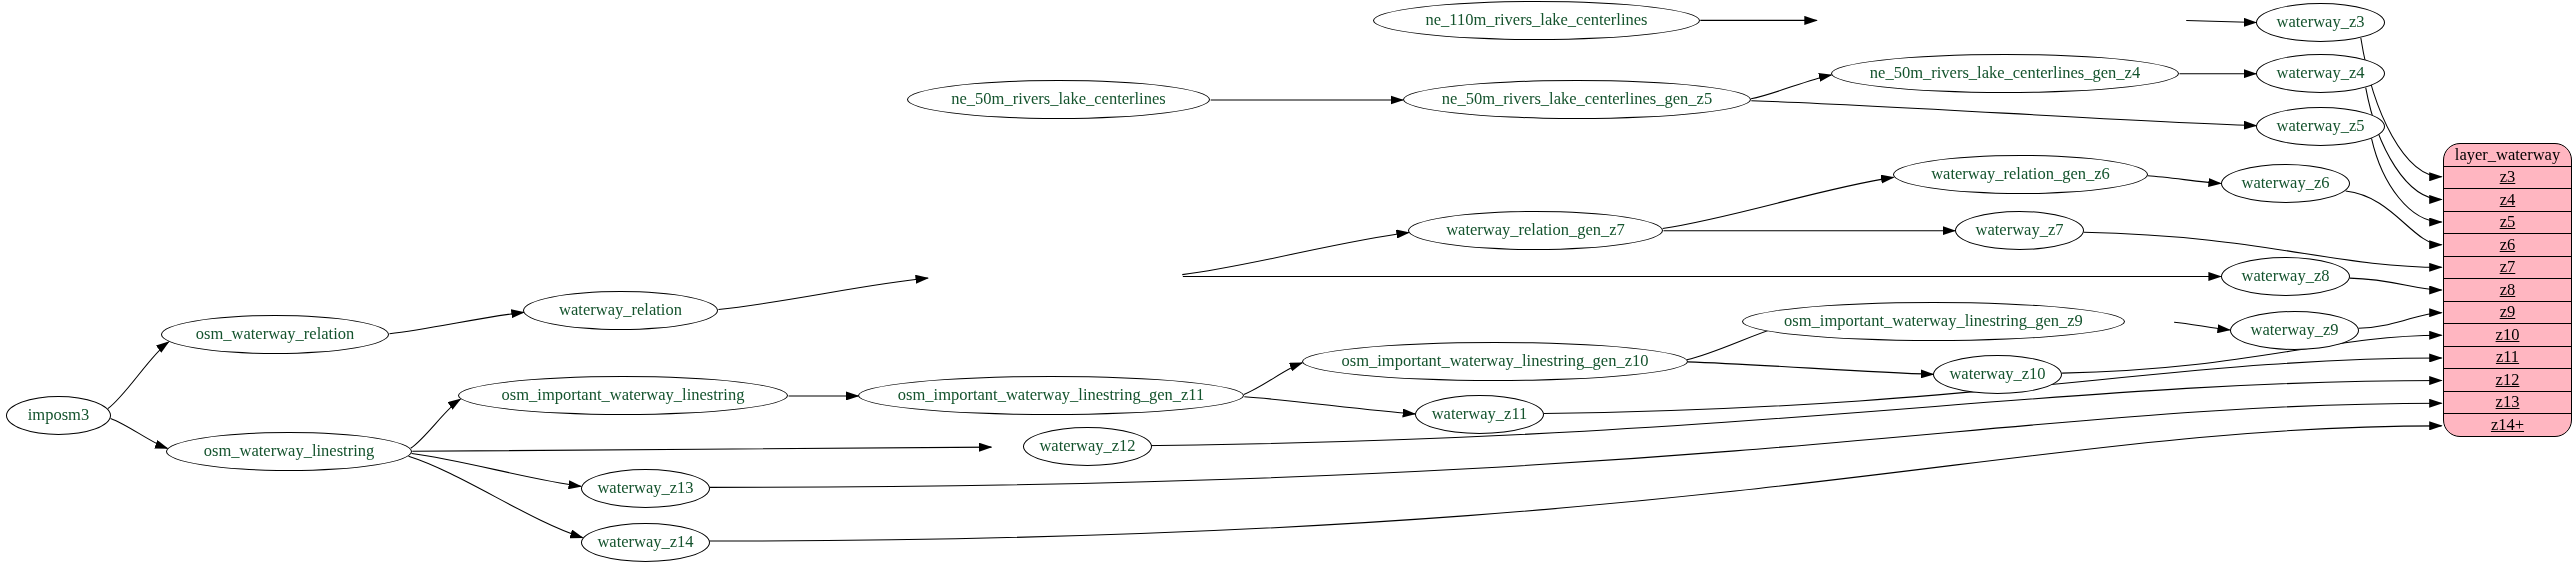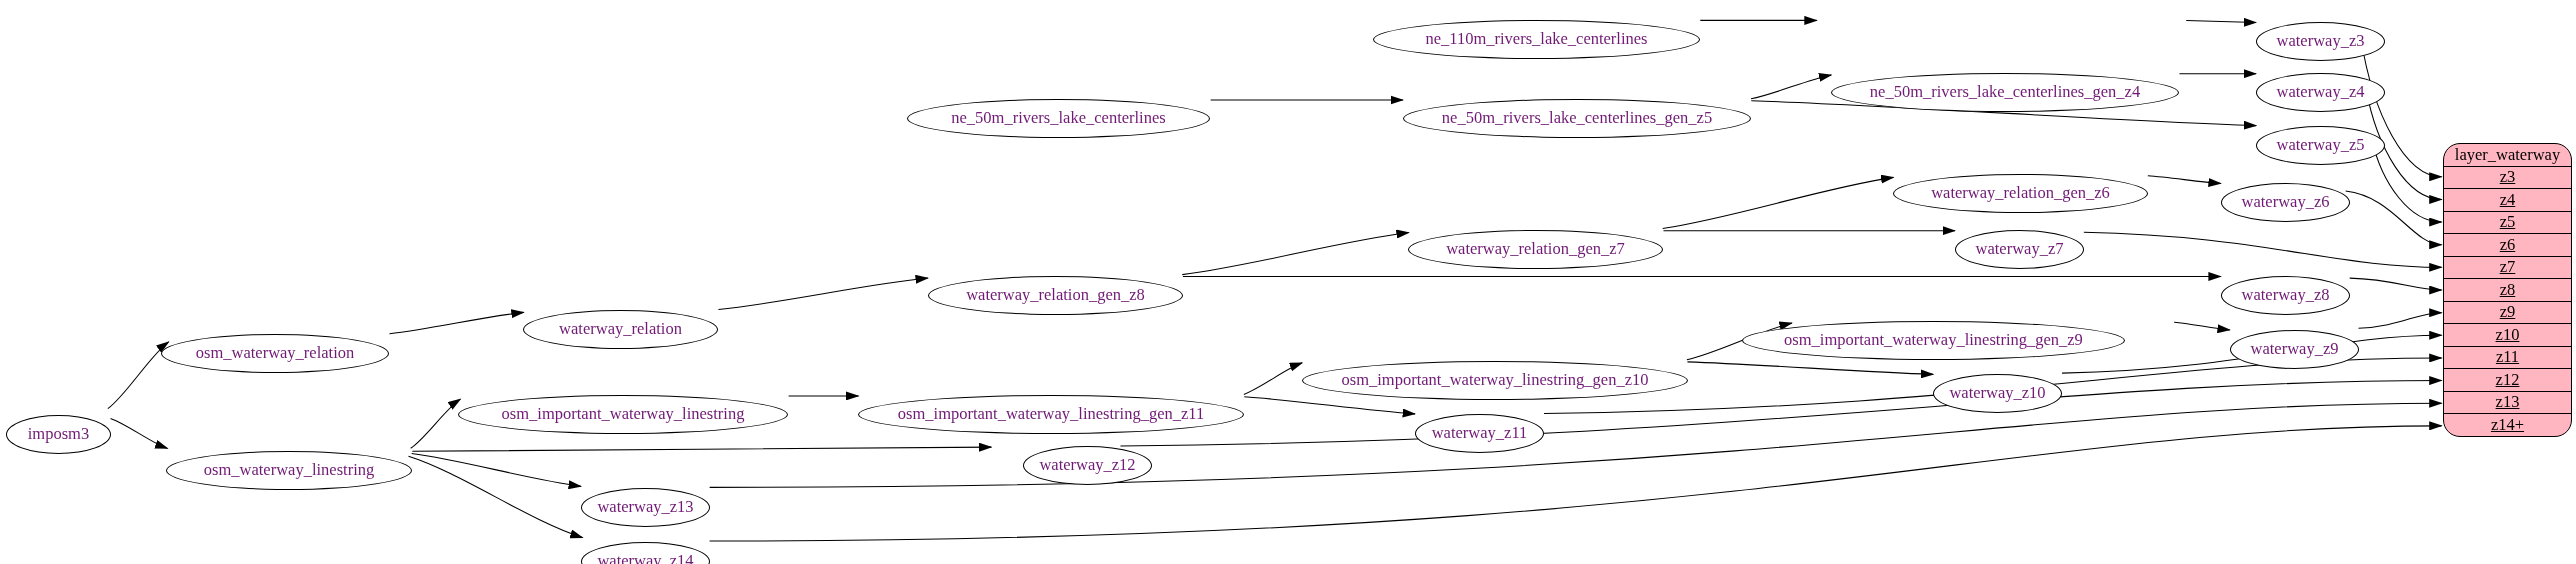--- a/index.html
+++ b/index.html
@@ -24,25 +24,24 @@
   }
   .node {
     position: absolute;
     display: flex;
     align-items: center;
     justify-content: center;
     border: 1.2px solid #000000;
     border-radius: 50%;
     background: #ffffff;
     font-size: 16.5px;
-    color: #701a75;
+    color: #14532d;
     white-space: nowrap;
     box-sizing: border-box;
     line-height: 1;
-    margin-top: 19px;
   }
   .record {
     position: absolute;
     display: flex;
     flex-direction: column;
     border: 1.3px solid #000000;
     border-radius: 17px;
     overflow: hidden;
     box-sizing: border-box;
     font-size: 16.5px;
@@ -131,21 +130,20 @@
       <div class="record-row">z11</div>
       <div class="record-row">z12</div>
       <div class="record-row">z13</div>
       <div class="record-row">z14+</div>
     </div>
 
 <div class="node" style="left: 6px; top: 396px; width: 105px; height: 39px; background: rgb(255, 255, 255); border-color: rgb(0, 0, 0);">imposm3</div>
     <div class="node" style="left: 161px; top: 315px; width: 228px; height: 39px; background: rgb(255, 255, 255); border-color: rgb(0, 0, 0);">osm_waterway_relation</div>
     <div class="node" style="left: 166px; top: 432px; width: 246px; height: 39px; background: rgb(255, 255, 255); border-color: rgb(0, 0, 0);">osm_waterway_linestring</div>
     <div class="node" style="left: 523px; top: 291px; width: 195px; height: 39px; background: rgb(255, 255, 255); border-color: rgb(0, 0, 0);">waterway_relation</div>
-    <div class="node" style="left: 928px; top: 257px; width: 255px; height: 39px; background: rgb(255, 255, 255); border-color: rgb(0, 0, 0);">waterway_relation_gen_z8</div>
     <div class="node" style="left: 1408px; top: 211px; width: 255px; height: 39px; background: rgb(255, 255, 255); border-color: rgb(0, 0, 0); text-align: right;">waterway_relation_gen_z7</div>
     <div class="node" style="left: 1893px; top: 155px; width: 255px; height: 39px; background: rgb(255, 255, 255); border-color: rgb(0, 0, 0);">waterway_relation_gen_z6</div>
     <div class="node" style="left: 458px; top: 376px; width: 330px; height: 39px; background: rgb(255, 255, 255); border-color: rgb(0, 0, 0);">osm_important_waterway_linestring</div>
     <div class="node" style="left: 858px; top: 376px; width: 386px; height: 39px; background: rgb(255, 255, 255); border-color: rgb(0, 0, 0);">osm_important_waterway_linestring_gen_z11</div>
     <div class="node" style="left: 1302px; top: 342px; width: 386px; height: 39px; background: rgb(255, 255, 255); border-color: rgb(0, 0, 0);">osm_important_waterway_linestring_gen_z10</div>
     <div class="node" style="left: 1742px; top: 302px; width: 383px; height: 39px; background: rgb(255, 255, 255); border-color: rgb(0, 0, 0);">osm_important_waterway_linestring_gen_z9</div>
     <div class="node" style="left: 1373px; top: 0.8px; width: 327px; height: 39px; background: rgb(255, 255, 255); border-color: rgb(0, 0, 0);">ne_110m_rivers_lake_centerlines</div>
     <div class="node" style="left: 907px; top: 80px; width: 303px; height: 39px; background: rgb(255, 255, 255); border-color: rgb(0, 0, 0);">ne_50m_rivers_lake_centerlines</div>
     <div class="node" style="left: 1403px; top: 80px; width: 348px; height: 39px; background: rgb(255, 255, 255); border-color: rgb(0, 0, 0);">ne_50m_rivers_lake_centerlines_gen_z5</div>
     <div class="node" style="left: 1831px; top: 54px; width: 348px; height: 39px; background: rgb(255, 255, 255); border-color: rgb(0, 0, 0);">ne_50m_rivers_lake_centerlines_gen_z4</div>

